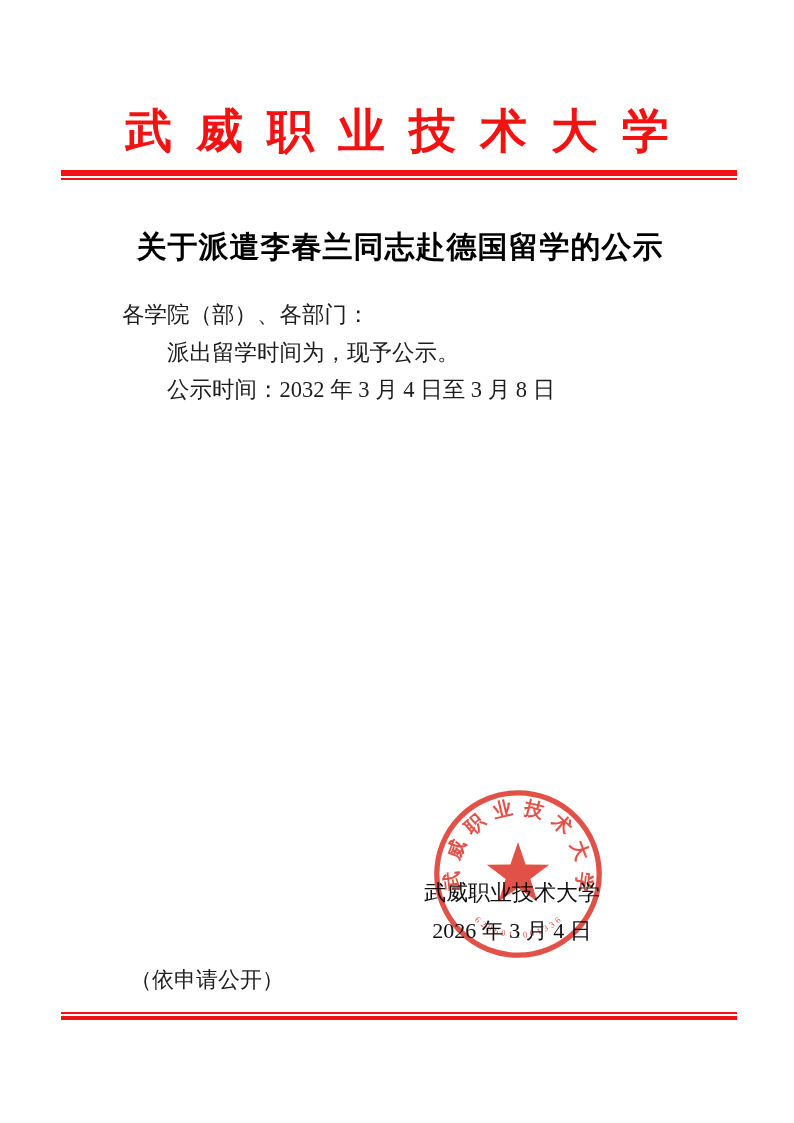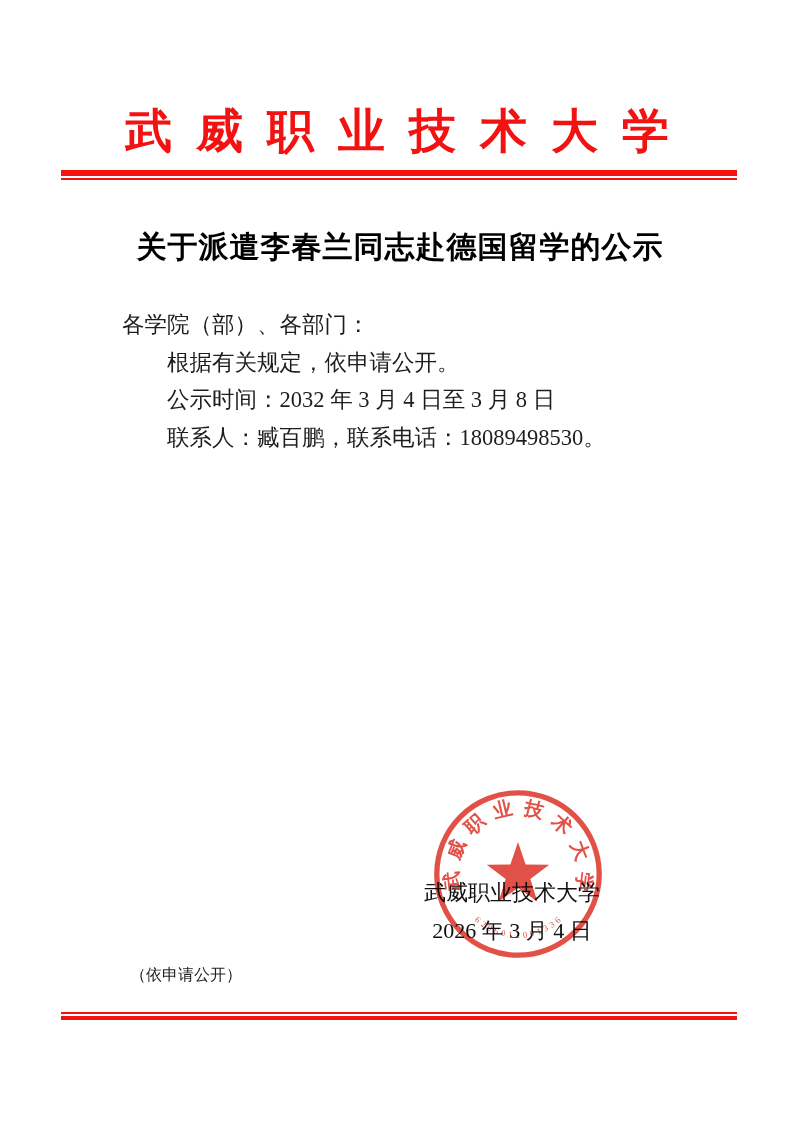--- a/index.html
+++ b/index.html
@@ -30,21 +30,21 @@
   
   .notice-title {
     position: absolute; top: 227px; left: 6px; right: 0;
     text-align: center;
     font-size: 30px; font-weight: bold; color: #000;
     letter-spacing: 1px;
   }
 
   
   .body-block {
-    position: absolute; top: 306px; left: 122px; width: 552px;
+    position: absolute; top: 296px; left: 122px; width: 552px;
     font-size: 22.5px; line-height: 37.6px;
     text-align: justify;
     color: #1d1d1d;
   }
   .body-block p.indent { text-indent: 2em; }
 
   
   .signature {
     position: absolute; top: 874px; left: 412px; width: 200px;
     text-align: center; font-size: 22px; line-height: 38px;
@@ -59,21 +59,21 @@
     opacity: 0.92;
   }
   .seal text {
     font-family: "Liberation Serif", "DejaVu Serif", serif;
     fill: #df4237;
   }
 
   
   .footer-note {
     position: absolute; top: 965px; left: 130px;
-    font-size: 16px; color: #1d1d1d;
+    font-size: 22px; color: #1d1d1d;
   }
   .rule-bottom { position: absolute; top: 1012px; left: 61px; width: 676px; }
   .rule-bottom .thin { height: 2px; background: #f31212; }
   .rule-bottom .gap { height: 2px; background: #fff; }
   .rule-bottom .thick { height: 4px; background: #f31212; }
 </style>
 </head>
 <body>
 
 <div class="page">
@@ -82,23 +82,22 @@
   <div class="rule-top">
     <div class="thick"></div>
     <div class="gap"></div>
     <div class="thin"></div>
   </div>
 
   <h1 class="notice-title">关于派遣李春兰同志赴德国留学的公示</h1>
 
   <div class="body-block">
     <p>各学院（部）、各部门：</p>
-    <p class="indent">根据有关规定，依申请公开。</p>
+    <p class="indent">派出留学时间为，现予公示。</p>
     <p class="indent">公示时间：2032 年 3 月 4 日至 3 月 8 日</p>
-    <p class="indent">联系人：臧百鹏，联系电话：18089498530。</p>
   </div>
 
   <div class="signature">
     <div>武威职业技术大学</div>
     <div>2026 年 3 月 4 日</div>
   </div>
 
   <svg class="seal" viewBox="0 0 180 180" xmlns="http://www.w3.org/2000/svg">
     <defs>
       <path id="ringPath" d="M 31.7 111.2 A 62 62 0 1 1 148.3 111.2" fill="none"></path>

